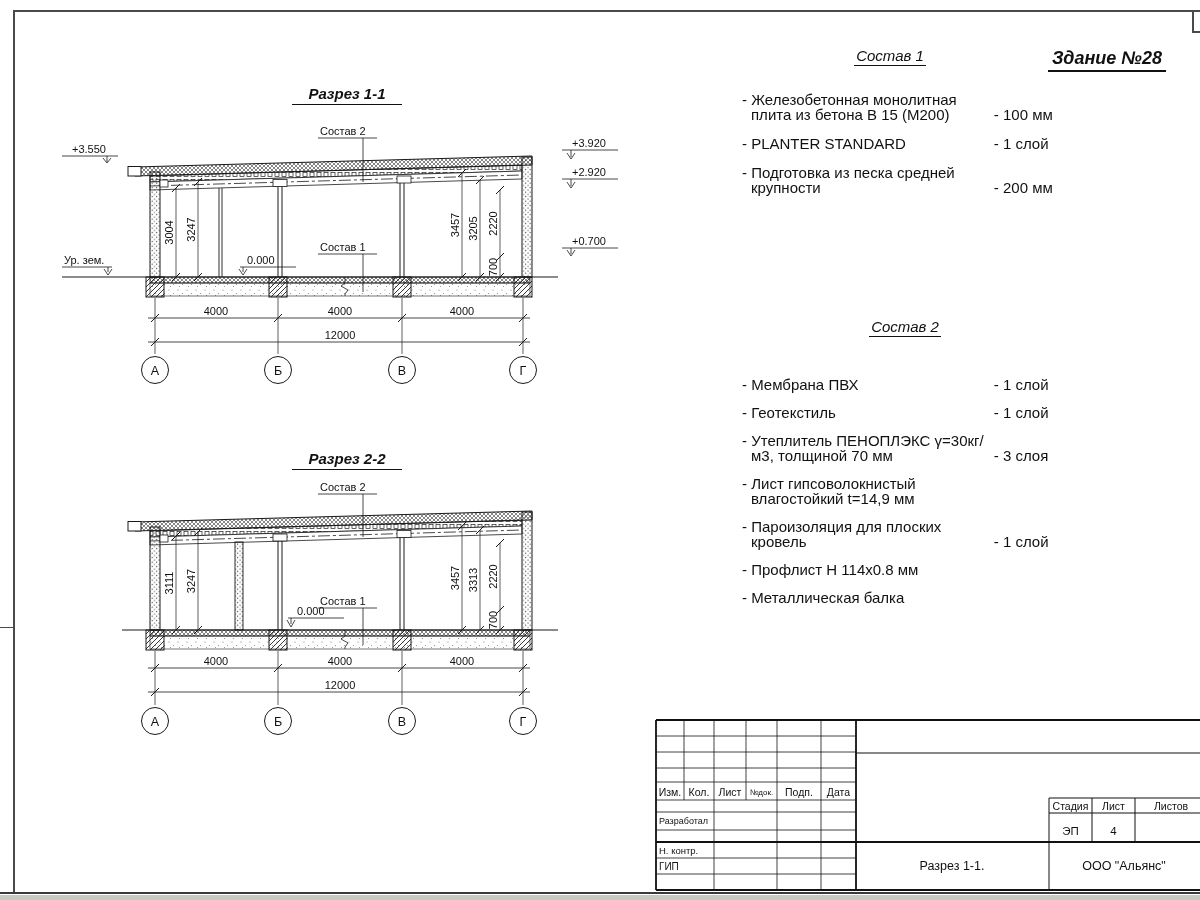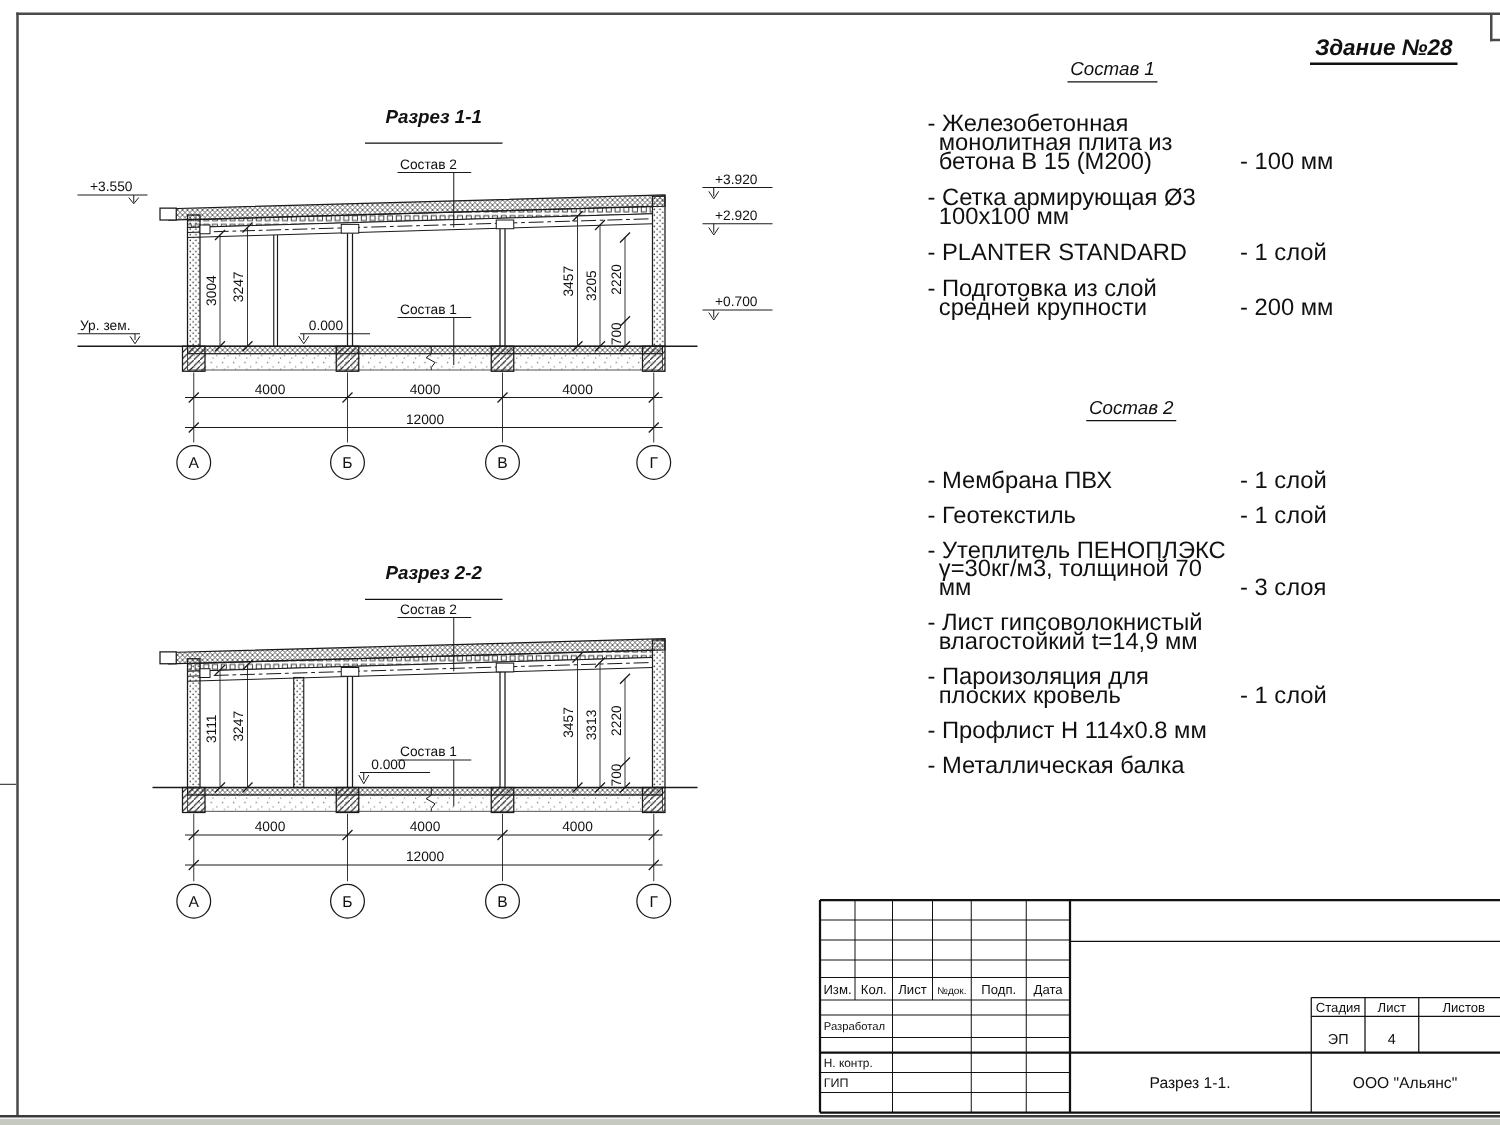--- a/index.html
+++ b/index.html
@@ -9,32 +9,32 @@
   }
   .abs{position:absolute;}
   
   .frame-top{left:13px;top:10px;width:1187px;border-top:2px solid #4a4a4a;}
   .frame-left{left:13px;top:10px;height:883px;border-left:2px solid #4a4a4a;}
   .frame-bottom{left:0;top:892px;width:1200px;border-top:2px solid #3a3a3a;}
   .bottom-strip{left:0;top:895px;width:1200px;height:5px;background:#c6c9c0;}
   .corner-box{left:1192px;top:11px;width:8px;height:20px;border-left:2px solid #4a4a4a;border-bottom:2px solid #4a4a4a;}
   .fold-tick{left:0;top:627px;width:13px;border-top:1.5px solid #4a4a4a;}
   
-  .building{left:1048px;top:28px;font-size:18px;font-style:italic;font-weight:bold;
+  .building{left:1048px;top:48px;font-size:18px;font-style:italic;font-weight:bold;
     border-bottom:2px solid #111;padding:0 4px 1px 4px;}
   .sec-title{width:110px;text-align:center;font-size:15px;font-style:italic;font-weight:bold;
-    border-bottom:1.5px solid #111;padding-bottom:12px;}
+    border-bottom:1.5px solid #111;padding-bottom:2px;}
   .sec-title.s1{left:292px;top:85px;}
   .sec-title.s2{left:292px;top:450px;}
   .list-title{width:200px;text-align:center;font-size:15px;font-style:italic;}
   .list-title span{border-bottom:1.5px solid #111;padding:0 2px 1px 2px;}
   .lt1{left:790px;top:47px;}
   .lt2{left:805px;top:318px;}
   
-  .comp-list{width:312px;font-size:19px;line-height:15px;}
+  .comp-list{width:312px;font-size:15px;line-height:15px;}
   .cl1{left:742px;top:92px;}
   .cl2{left:742px;top:377px;}
   .comp-item{display:flex;align-items:flex-end;margin-bottom:13px;}
   .cl1 .comp-item{margin-bottom:14px;}
   .iname{width:250px;padding-left:9px;text-indent:-9px;}
   .iqty{width:62px;white-space:nowrap;}
   
   svg{position:absolute;overflow:visible;}
   .dtxt{font-family:"Liberation Sans",sans-serif;font-size:11px;fill:#111;stroke:none;}
   .atxt{font-family:"Liberation Sans",sans-serif;font-size:12.5px;fill:#111;stroke:none;}
@@ -253,29 +253,25 @@
 
   <div class="abs list-title lt1">
     <span>Состав 1</span>
   </div>
   <div class="abs comp-list cl1">
     <div class="comp-item">
       <div class="iname">- Железобетонная  монолитная плита из бетона В 15 (М200)</div>
       <div class="iqty">- 100 мм</div>
     </div>
     <div class="comp-item">
-      <div class="iname">- Сетка армирующая Ø3 100х100 мм</div>
-      <div class="iqty"></div>
-    </div>
-    <div class="comp-item">
       <div class="iname">- PLANTER STANDARD</div>
       <div class="iqty">- 1  слой</div>
     </div>
     <div class="comp-item">
-      <div class="iname">- Подготовка из слой средней крупности</div>
+      <div class="iname">- Подготовка из песка средней крупности</div>
       <div class="iqty">- 200 мм</div>
     </div>
   </div>
 
   <div class="abs list-title lt2">
     <span>Состав 2</span>
   </div>
   <div class="abs comp-list cl2">
     <div class="comp-item">
       <div class="iname">- Мембрана ПВХ</div>

